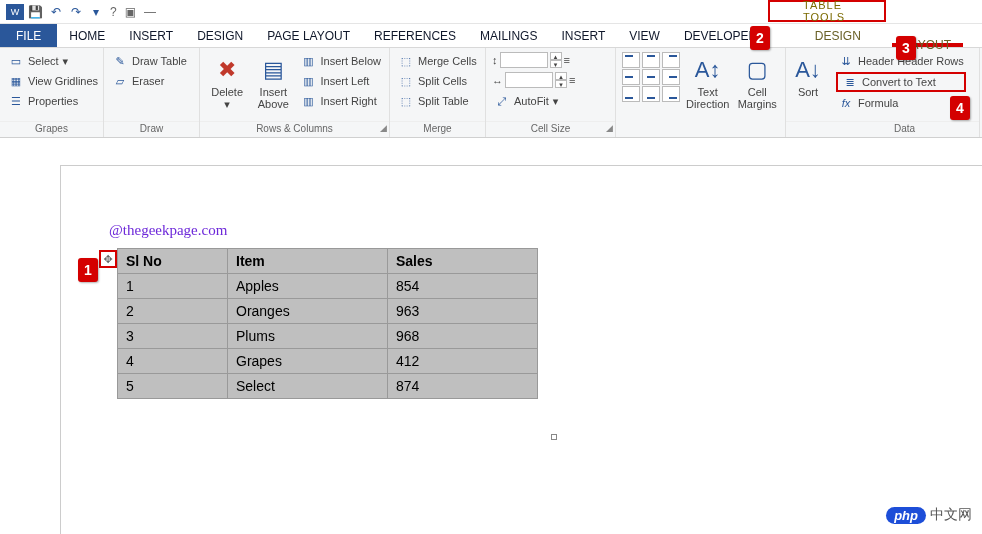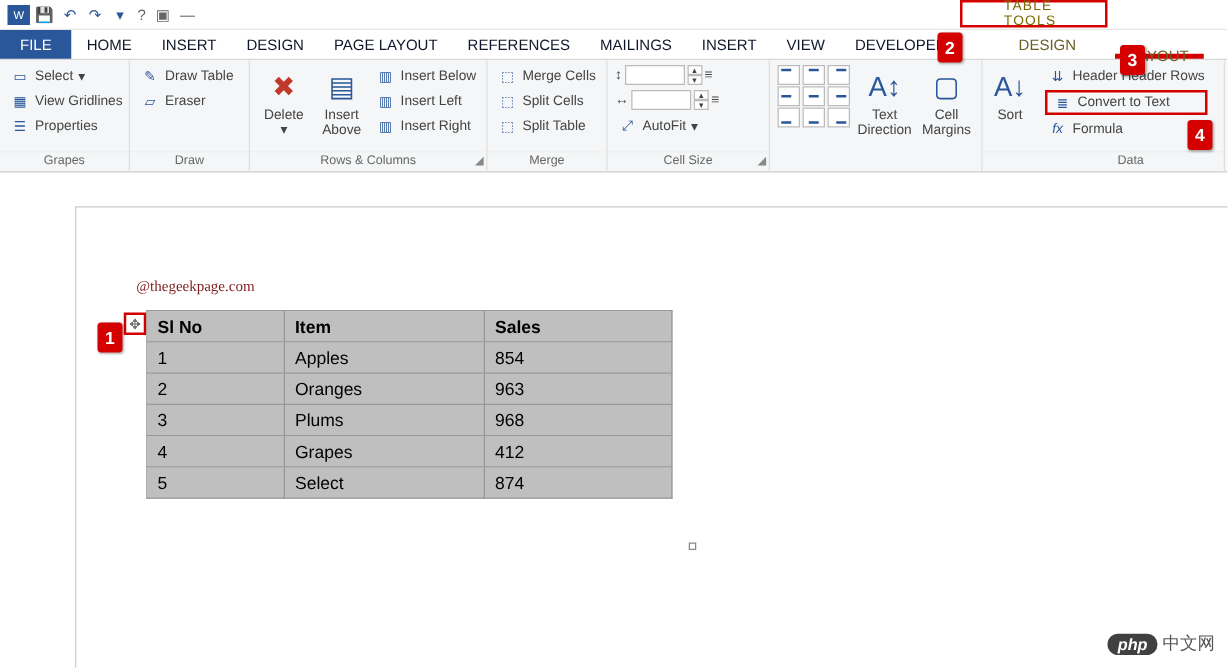--- a/index.html
+++ b/index.html
@@ -43,32 +43,32 @@
   .spinfield .spn { display:flex; flex-direction:column; }
   .spinfield .spn span { width:12px; height:8px; font-size:7px; line-height:7px; text-align:center; border:1px solid #bbb; background:#fff; cursor:pointer; }
 
   .convert-highlight { border:2px solid #d40000; padding:0 4px; }
 
   
   .callout { position:absolute; width:20px; height:24px; background:#d40000; color:#fff; font-weight:bold; border-radius:3px; display:flex; align-items:center; justify-content:center; font-size:14px; box-shadow:1px 1px 2px rgba(0,0,0,0.3); z-index:50; }
 
   
   .docwrap { position:absolute; left:60px; top:165px; right:0; bottom:0; background:#fff; border:1px solid #ccc; border-right:none; border-bottom:none; }
-  .watermark { position:absolute; left:48px; top:56px; color:#7f1d1d; font-size:12px; font-family:serif; }
+  .watermark { position:absolute; left:48px; top:56px; color:#6d28d9; font-size:15px; font-family:serif; }
   .movehandle { position:absolute; left:38px; top:84px; width:18px; height:18px; border:2px solid #d40000; display:flex; align-items:center; justify-content:center; font-size:11px; color:#666; cursor:move; background:#fff; }
 
   .dtable { position:absolute; left:56px; top:82px; border-collapse:collapse; font-size:14px; font-family:Calibri,sans-serif; }
   .dtable td, .dtable th { border:1px solid #999; padding:4px 8px; text-align:left; height:22px; }
   .dtable th { background:#bfbfbf; font-weight:bold; }
   .dtable tr.band td { background:#bfbfbf; }
   .c0{width:110px;} .c1{width:160px;} .c2{width:150px;}
   .resize-sq { position:absolute; width:6px; height:6px; border:1px solid #888; background:#fff; }
 
   .phpcn { position:absolute; right:10px; bottom:10px; display:flex; align-items:center; gap:4px; font-size:14px; color:#555; }
-  .phpcn .badge { background:#404040; color:#fff; font-weight:bold; border-radius:10px; padding:1px 8px; font-style:italic; font-size:13px; }
+  .phpcn .badge { background:#1d4ed8; color:#fff; font-weight:bold; border-radius:10px; padding:1px 8px; font-style:italic; font-size:13px; }
 </style>
 </head>
 <body>
 
 <div class="titlebar">
   <div class="qat">
     <span class="ic" style="background:#2a579a;color:#fff;font-size:9px;width:18px;">W</span>
     <span class="ic">💾</span>
     <span class="ic">↶</span>
     <span class="ic">↷</span>

